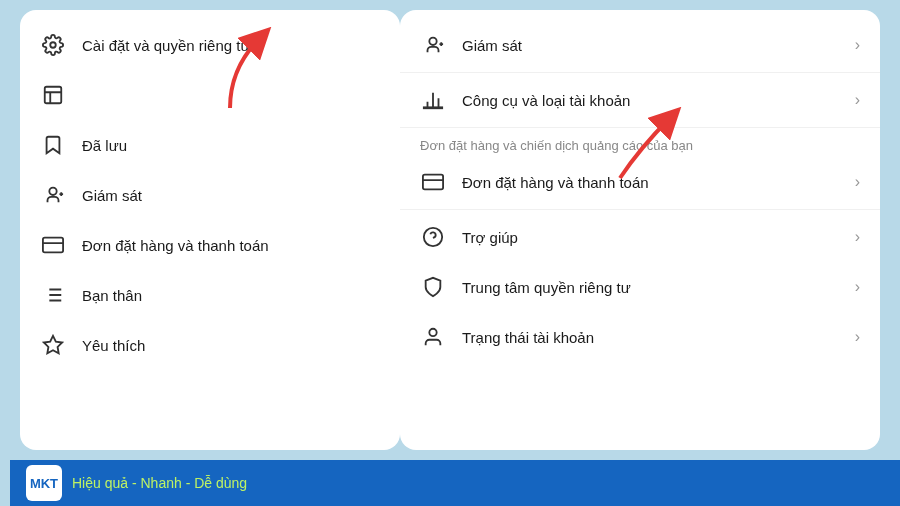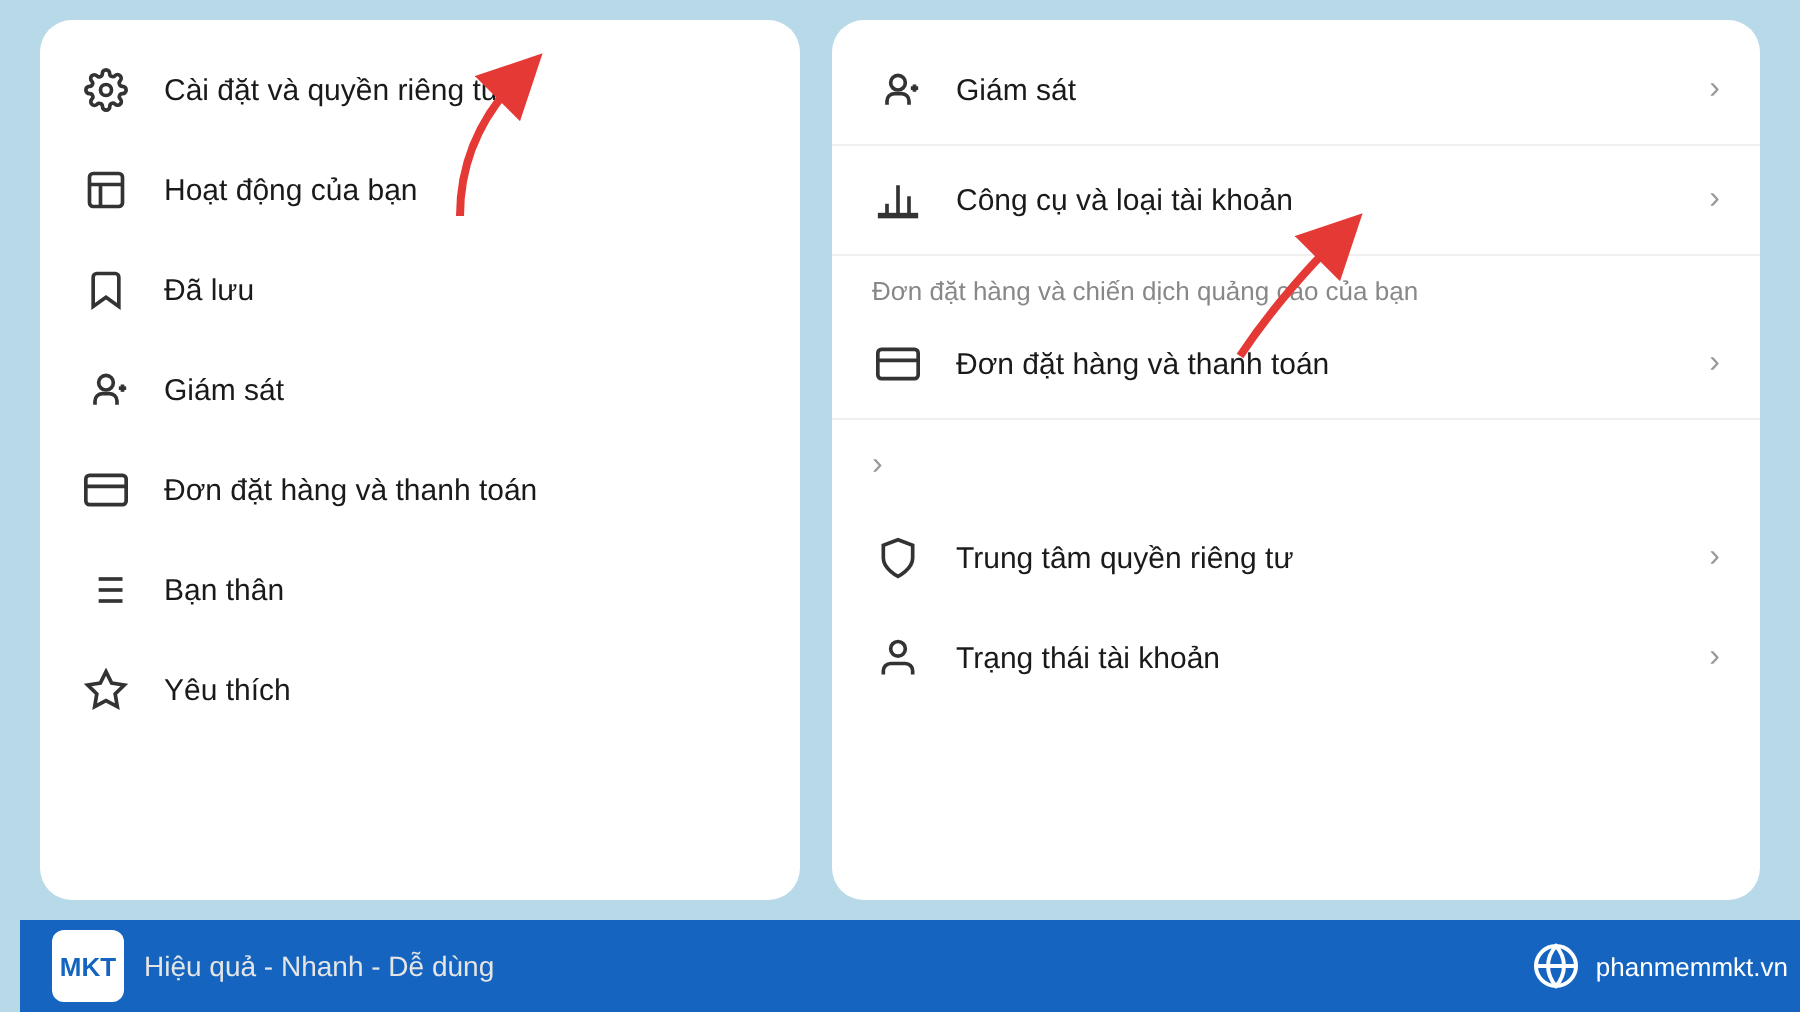--- a/index.html
+++ b/index.html
@@ -11,21 +11,20 @@
       overflow: hidden;
       position: relative;
     }
 
     .main-container {
       display: flex;
       width: 900px;
       height: 460px;
       background: #b8d9e8;
       padding: 10px 20px;
-      gap: 16px;
     }
 
     
     .left-panel {
       background: white;
       border-radius: 16px;
       width: 380px;
       padding: 10px 0;
       overflow: hidden;
       flex-shrink: 0;
@@ -119,21 +118,21 @@
       border-radius: 6px;
       display: flex;
       align-items: center;
       justify-content: center;
       font-weight: 900;
       font-size: 13px;
       color: #1565c0;
     }
 
     .bottom-tagline {
-      color: #e5e5e5;
+      color: #bef264;
       font-size: 14px;
       font-weight: 500;
     }
 
     .bottom-right {
       display: flex;
       align-items: center;
       gap: 8px;
       color: white;
       font-size: 13px;
@@ -167,21 +166,20 @@
     </div>
 
     <div class="menu-item">
       <span class="menu-icon">
         <svg width="22" height="22" viewBox="0 0 24 24" fill="none" stroke="#333" stroke-width="2">
           <rect x="3" y="3" width="18" height="18" rx="2"></rect>
           <polyline points="3 9 21 9"></polyline>
           <polyline points="9 21 9 9"></polyline>
         </svg>
       </span>
-      <span class="menu-label">Hoạt động của bạn</span>
     </div>
 
 
 
     <div class="menu-item">
       <span class="menu-icon">
         <svg width="22" height="22" viewBox="0 0 24 24" fill="none" stroke="#333" stroke-width="2">
           <path d="M19 21l-7-5-7 5V5a2 2 0 0 1 2-2h10a2 2 0 0 1 2 2z"></path>
         </svg>
       </span>
@@ -283,20 +281,30 @@
         </span>
         <span class="menu-label">Đơn đặt hàng và thanh toán</span>
       </div>
       <span class="chevron">›</span>
     </div>
 
     <div class="divider"></div>
 
 
     <div class="menu-item-right">
+      <div class="menu-item-right-left">
+        <span class="menu-icon">
+          <svg width="22" height="22" viewBox="0 0 24 24" fill="none" stroke="#333" stroke-width="2">
+            <circle cx="12" cy="12" r="10"></circle>
+            <path d="M9.09 9a3 3 0 0 1 5.83 1c0 2-3 3-3 3"></path>
+            <line x1="12" y1="17" x2="12.01" y2="17"></line>
+          </svg>
+        </span>
+        <span class="menu-label">Trợ giúp</span>
+      </div>
       <span class="chevron">›</span>
     </div>
 
     <div class="menu-item-right">
       <div class="menu-item-right-left">
         <span class="menu-icon">
           <svg width="22" height="22" viewBox="0 0 24 24" fill="none" stroke="#333" stroke-width="2">
             <path d="M12 22s8-4 8-10V5l-8-3-8 3v7c0 6 8 10 8 10z"></path>
           </svg>
         </span>
@@ -341,21 +349,13 @@
     </defs>
     <path d="M 40 70 Q 60 40 90 10" stroke="#e53935" stroke-width="4" fill="none" marker-end="url(#arrowhead2)"></path>
   </svg>
 </div>
 
 <div class="bottom-bar">
   <div class="bottom-left">
     <div class="mkt-logo">MKT</div>
     <span class="bottom-tagline">Hiệu quả - Nhanh - Dễ dùng</span>
   </div>
-  <div class="bottom-right">
-    <svg class="globe-icon" viewBox="0 0 24 24" fill="none" stroke="white" stroke-width="2">
-      <circle cx="12" cy="12" r="10"></circle>
-      <line x1="2" y1="12" x2="22" y2="12"></line>
-      <path d="M12 2a15.3 15.3 0 0 1 4 10 15.3 15.3 0 0 1-4 10 15.3 15.3 0 0 1-4-10 15.3 15.3 0 0 1 4-10z"></path>
-    </svg>
-    <span>phanmemmkt.vn</span>
-  </div>
 </div>
 
 </body></html>

